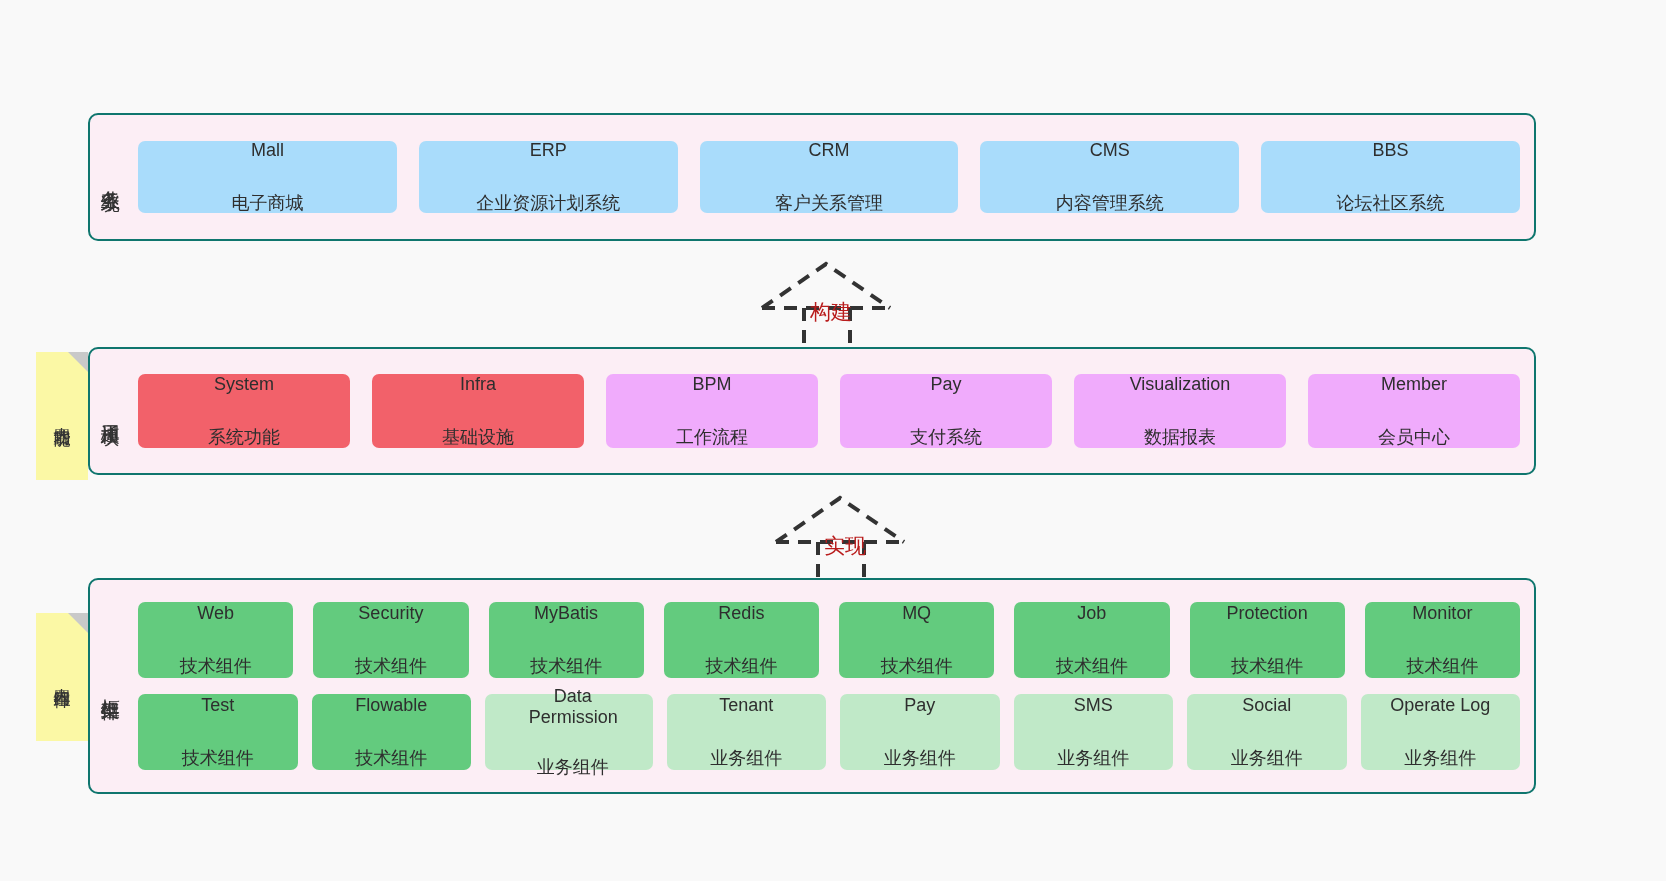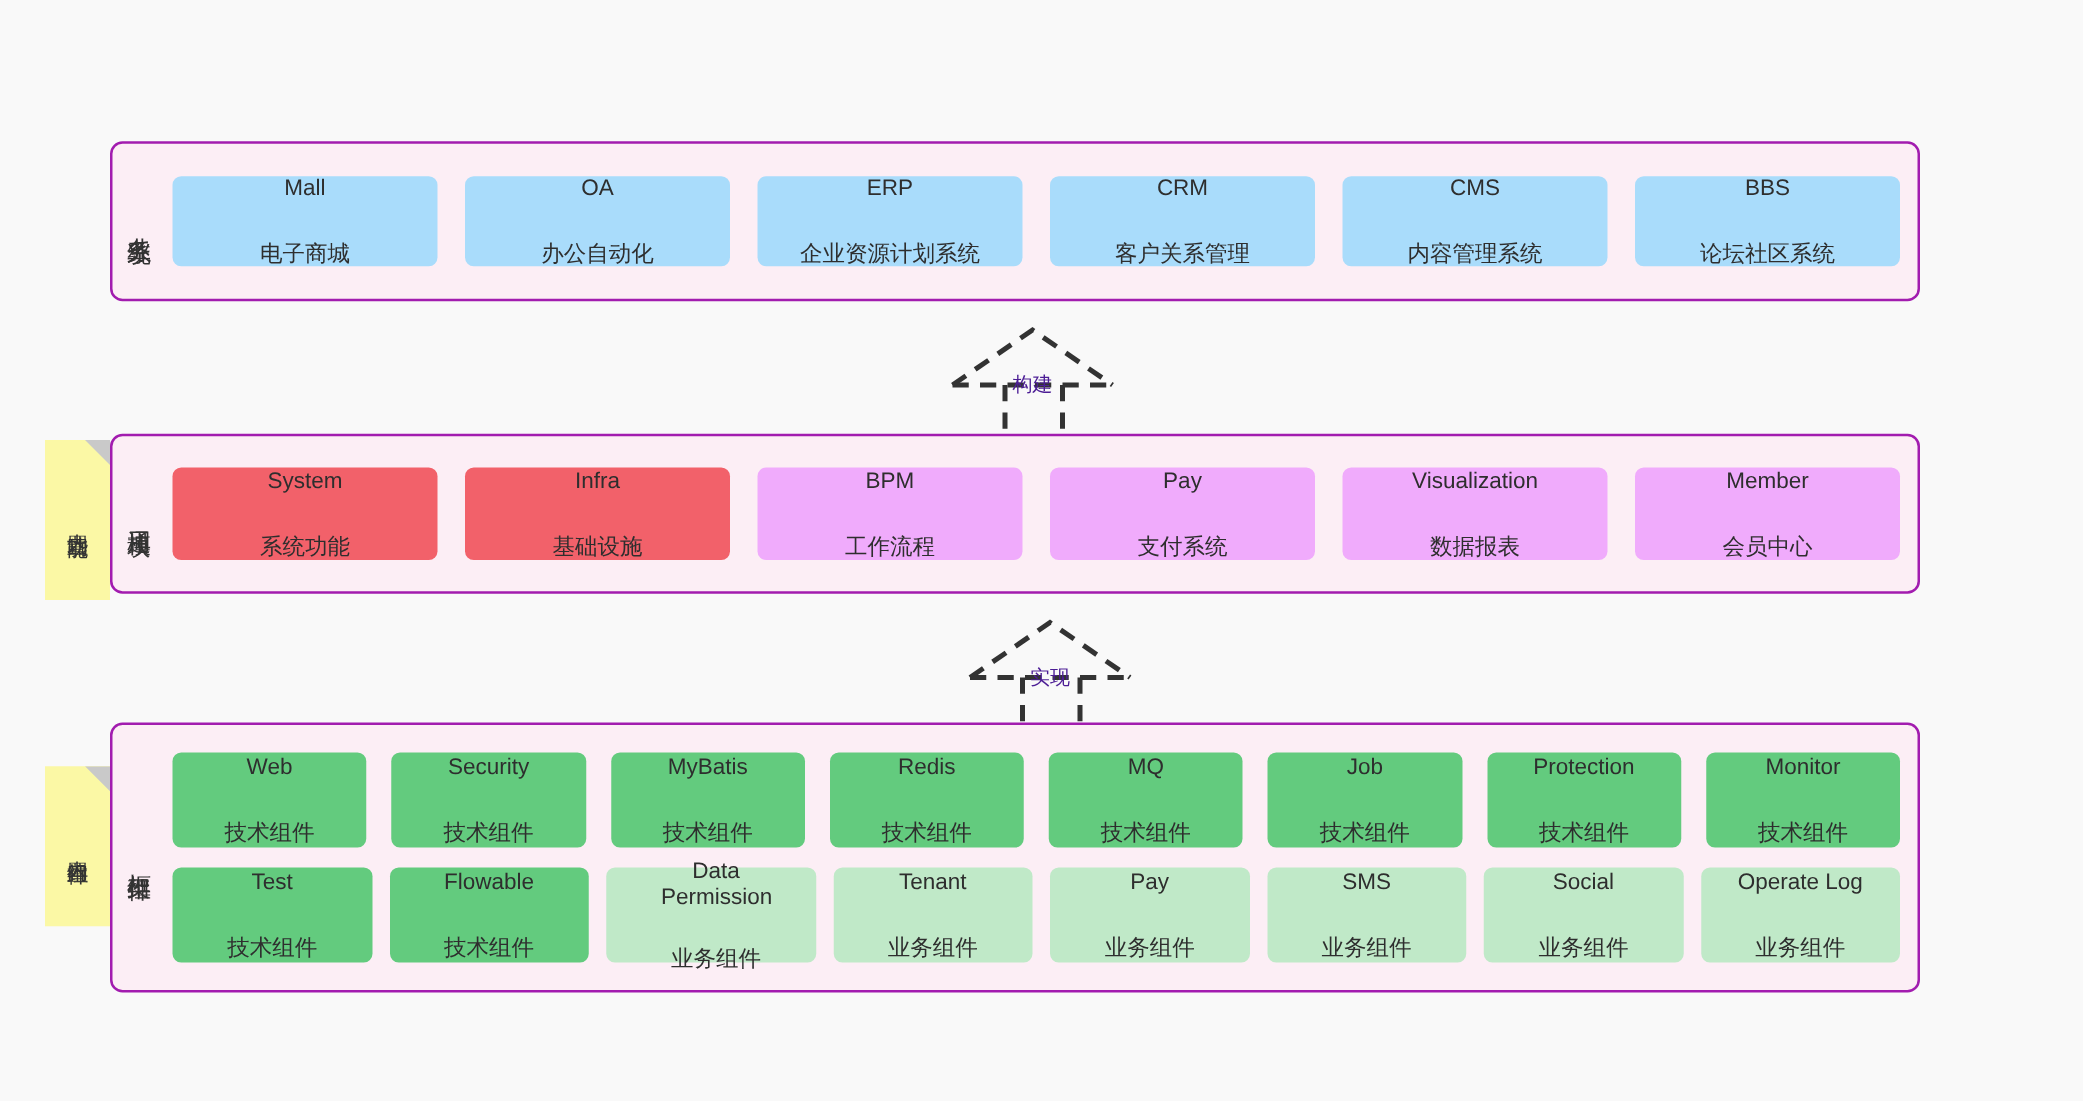--- a/index.html
+++ b/index.html
@@ -12,21 +12,21 @@
     position:relative;
     overflow:hidden;
   }
   .canvas{position:absolute;inset:0;}
 
   
   .layer{
     position:absolute;
     box-sizing:border-box;
     background:#fceef5;
-    border:2px solid #a21caf;
+    border:2px solid #0f766e;
     border-radius:10px;
     display:flex;
     align-items:stretch;
   }
   .layer-title{
     flex:0 0 auto;
     width:36px;
     display:flex;
     align-items:center;
     justify-content:center;
@@ -101,43 +101,39 @@
     width:0;height:0;
     border-top:20px solid #c9c9c9;
     border-left:20px solid transparent;
   }
 
   
   .arrow{position:absolute;}
   .arrow svg{display:block;overflow:visible;}
   .arrow-label{
     position:absolute;
-    font-size:16px;
-    color:#4c1d95;
+    font-size:21px;
+    color:#b91c1c;
     background:transparent;
     white-space:nowrap;
     user-select:none;
   }
 </style>
 </head>
 <body>
 
 <div class="canvas">
 
   <div class="layer" id="layer-business-system" style="left:88px; top:113px; width:1448px; height:128px;">
     <div class="layer-title">业务系统</div>
     <div class="layer-body">
       <div class="row" style="height:72px;">
         <div class="cell c-blue">
           <span class="en">Mall</span>
           <span class="cn">电子商城</span>
-        </div>
-        <div class="cell c-blue">
-          <span class="en">OA</span>
-          <span class="cn">办公自动化</span>
         </div>
         <div class="cell c-blue">
           <span class="en">ERP</span>
           <span class="cn">企业资源计划系统</span>
         </div>
         <div class="cell c-blue">
           <span class="en">CRM</span>
           <span class="cn">客户关系管理</span>
         </div>
         <div class="cell c-blue">

